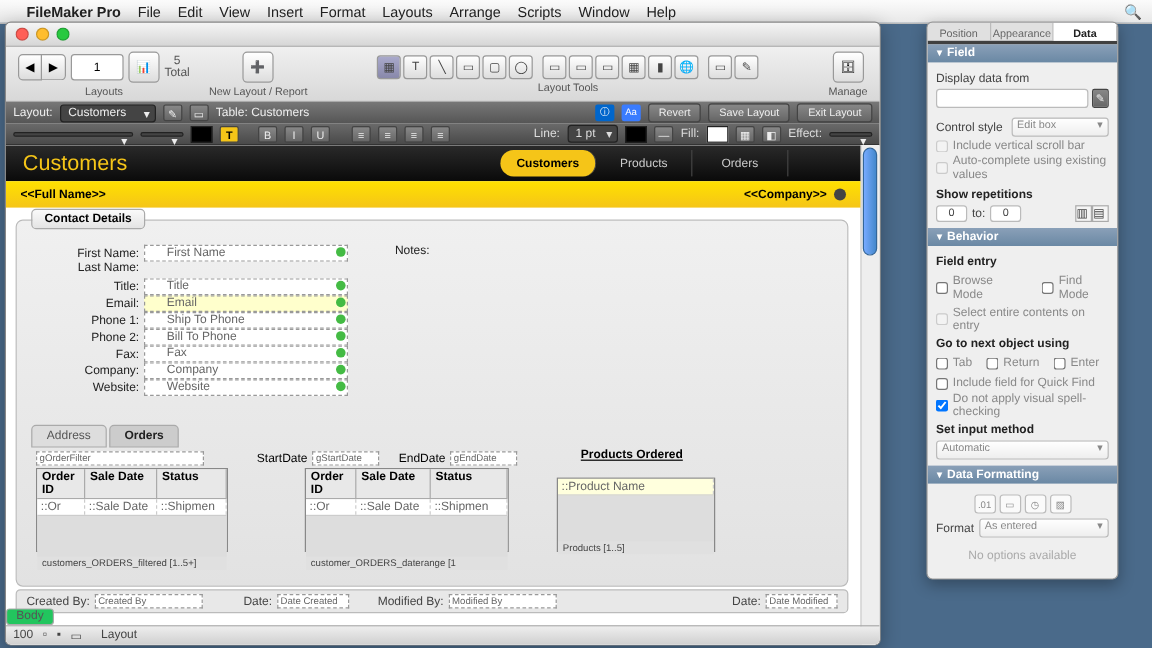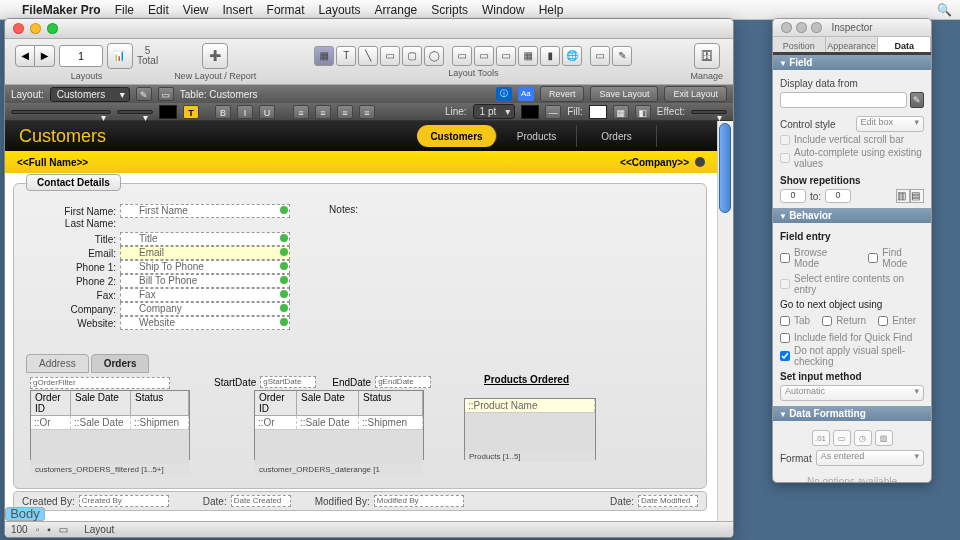--- a/index.html
+++ b/index.html
@@ -52,28 +52,28 @@
 .field-row .flabel{width:62px;text-align:right;font-size:10px;color:#222;margin-right:4px}
 .field-input{background:#fff;border:1px dashed #999;height:14px;font-size:9px;padding:0 18px;color:#666;position:relative}
 .field-input .grn{position:absolute;right:1px;top:1px;width:8px;height:8px;background:#4b4;border-radius:50%}
 .notes-box{position:absolute;background:#fff;border:1px dashed #999}
 .notes-box .line{border-bottom:1px dotted #bbb;height:12px}
 .subtab-row{position:absolute;left:12px;top:170px;display:flex}
 .subtab{padding:3px 12px;font-size:10px;background:#ddd;border:1px solid #aaa;border-radius:4px 4px 0 0;margin-right:2px;color:#555}
 .subtab.sel{background:#ccc;font-weight:bold;color:#222}
 .portal{position:absolute;background:#ddd;border:1px solid #888}
 .portal .hdr{display:flex;background:#e8e8e8;border-bottom:1px solid #aaa;font-size:9px}
-.portal .hdr div{padding:1px 4px;border-right:1px solid #aaa;font-weight:normal}
+.portal .hdr div{padding:1px 4px;border-right:1px solid #aaa;font-weight:bold}
 .portal .row{display:flex;background:#fff;font-size:8px;border-bottom:1px solid #ccc}
 .portal .row div{padding:1px 3px;border-right:1px dashed #ccc;color:#666}
 .portal .foot{font-size:8px;padding:1px 4px;color:#444;background:#e0e0e0}
 .small-field{background:#fff;border:1px dashed #999;font-size:8px;padding:0 2px;color:#666;height:12px;display:inline-block}
 .footer-row{position:absolute;left:8px;right:26px;top:370px;height:20px;background:#e8e8e8;border:1px solid #bbb;border-radius:4px;display:flex;align-items:center;padding:0 8px;gap:4px;font-size:9px;color:#444}
 .status-bar{position:absolute;left:0;right:0;bottom:0;height:16px;background:linear-gradient(#eee,#d0d0d0);border-top:1px solid #aaa;display:flex;align-items:center;padding:0 6px;gap:8px;font-size:9px;color:#444}
-.parts-bar{position:absolute;left:0;bottom:16px;width:40px;height:14px;background:#7dd3fc;border:1px solid #aaa;border-radius:3px;font-size:13px;text-align:center;line-height:12px;color:#555}
+.parts-bar{position:absolute;left:0;bottom:16px;width:40px;height:14px;background:#22c55e;border:1px solid #aaa;border-radius:3px;font-size:10px;text-align:center;line-height:12px;color:#555}
 .inspector{position:absolute;right:28px;top:18px;width:160px;height:465px;background:#efefef;border:1px solid #999;border-radius:5px;box-shadow:0 4px 12px rgba(0,0,0,.3);overflow:hidden}
 .insp-title{height:18px;background:linear-gradient(#f5f5f5,#ddd);display:flex;align-items:center;position:relative;border-bottom:1px solid #bbb}
 .insp-title .tt{position:absolute;left:0;right:0;text-align:center;font-size:10px;color:#555}
 .insp-tabs{display:flex;height:18px;border-bottom:3px solid #404040;background:#e0e0e0}
 .insp-tab{flex:1;text-align:center;font-size:9px;line-height:18px;border-right:1px solid #bbb;color:#666}
 .insp-tab.sel{background:#fff;font-weight:bold;color:#222}
 .section-hdr{background:linear-gradient(#8aa0b8,#6a88a4);color:#fff;font-size:10px;padding:2px 6px;font-weight:bold}
 .section-hdr::before{content:"▼ ";font-size:8px}
 .insp-body{padding:5px 7px;font-size:9px;color:#444}
 .insp-body label{display:block;margin:3px 0}
@@ -340,42 +340,34 @@
   <div class="status-bar">
     <span>100</span>
     <span>▫</span>
     <span>▪</span>
     <span>▭</span>
     <span style="margin-left:8px">Layout</span>
   </div>
 </div>
 
 <div class="inspector">
-  <div class="insp-title">
-    <div class="traffic" style="gap:4px">
-        <span class="tl-gry"></span>
-        <span class="tl-gry"></span>
-        <span class="tl-gry"></span>
-      </div>
-    <div class="tt">Inspector</div>
-  </div>
   <div class="insp-tabs">
     <div class="insp-tab">Position</div>
     <div class="insp-tab">Appearance</div>
     <div class="insp-tab sel">Data</div>
   </div>
 
   <div class="section-hdr">Field</div>
   <div class="insp-body">
     <label>Display data from</label>
     <div style="display:flex;gap:3px">
         <div class="insp-input"></div>
         <div class="fb-btn" style="height:16px">✎</div>
       </div>
-    <div style="display:flex;gap:20px;align-items:center;margin-top:8px">
+    <div style="display:flex;gap:7px;align-items:center;margin-top:8px">
       <span>Control style</span>
       <div class="insp-select" style="flex:1">Edit box</div>
     </div>
     <div class="cb">
         <input type="checkbox" disabled="" style="">
         <span>Include vertical scroll bar</span>
       </div>
     <div class="cb">
         <input type="checkbox" disabled="" style="">
         <span>Auto-complete using existing values</span>
@@ -402,21 +394,21 @@
         </div>
       <div class="cb">
           <input type="checkbox" style="">
           <span>Find Mode</span>
         </div>
     </div>
     <div class="cb">
         <input type="checkbox" disabled="" style="">
         <span>Select entire contents on entry</span>
       </div>
-    <label style="font-weight:normal;color:#222;margin-top:4px">Go to next object using</label>
+    <label style="font-weight:bold;color:#222;margin-top:4px">Go to next object using</label>
     <div style="display:flex;gap:12px">
       <div class="cb">
           <input type="checkbox" style="">
           <span>Tab</span>
         </div>
       <div class="cb">
           <input type="checkbox" style="">
           <span>Return</span>
         </div>
       <div class="cb">

